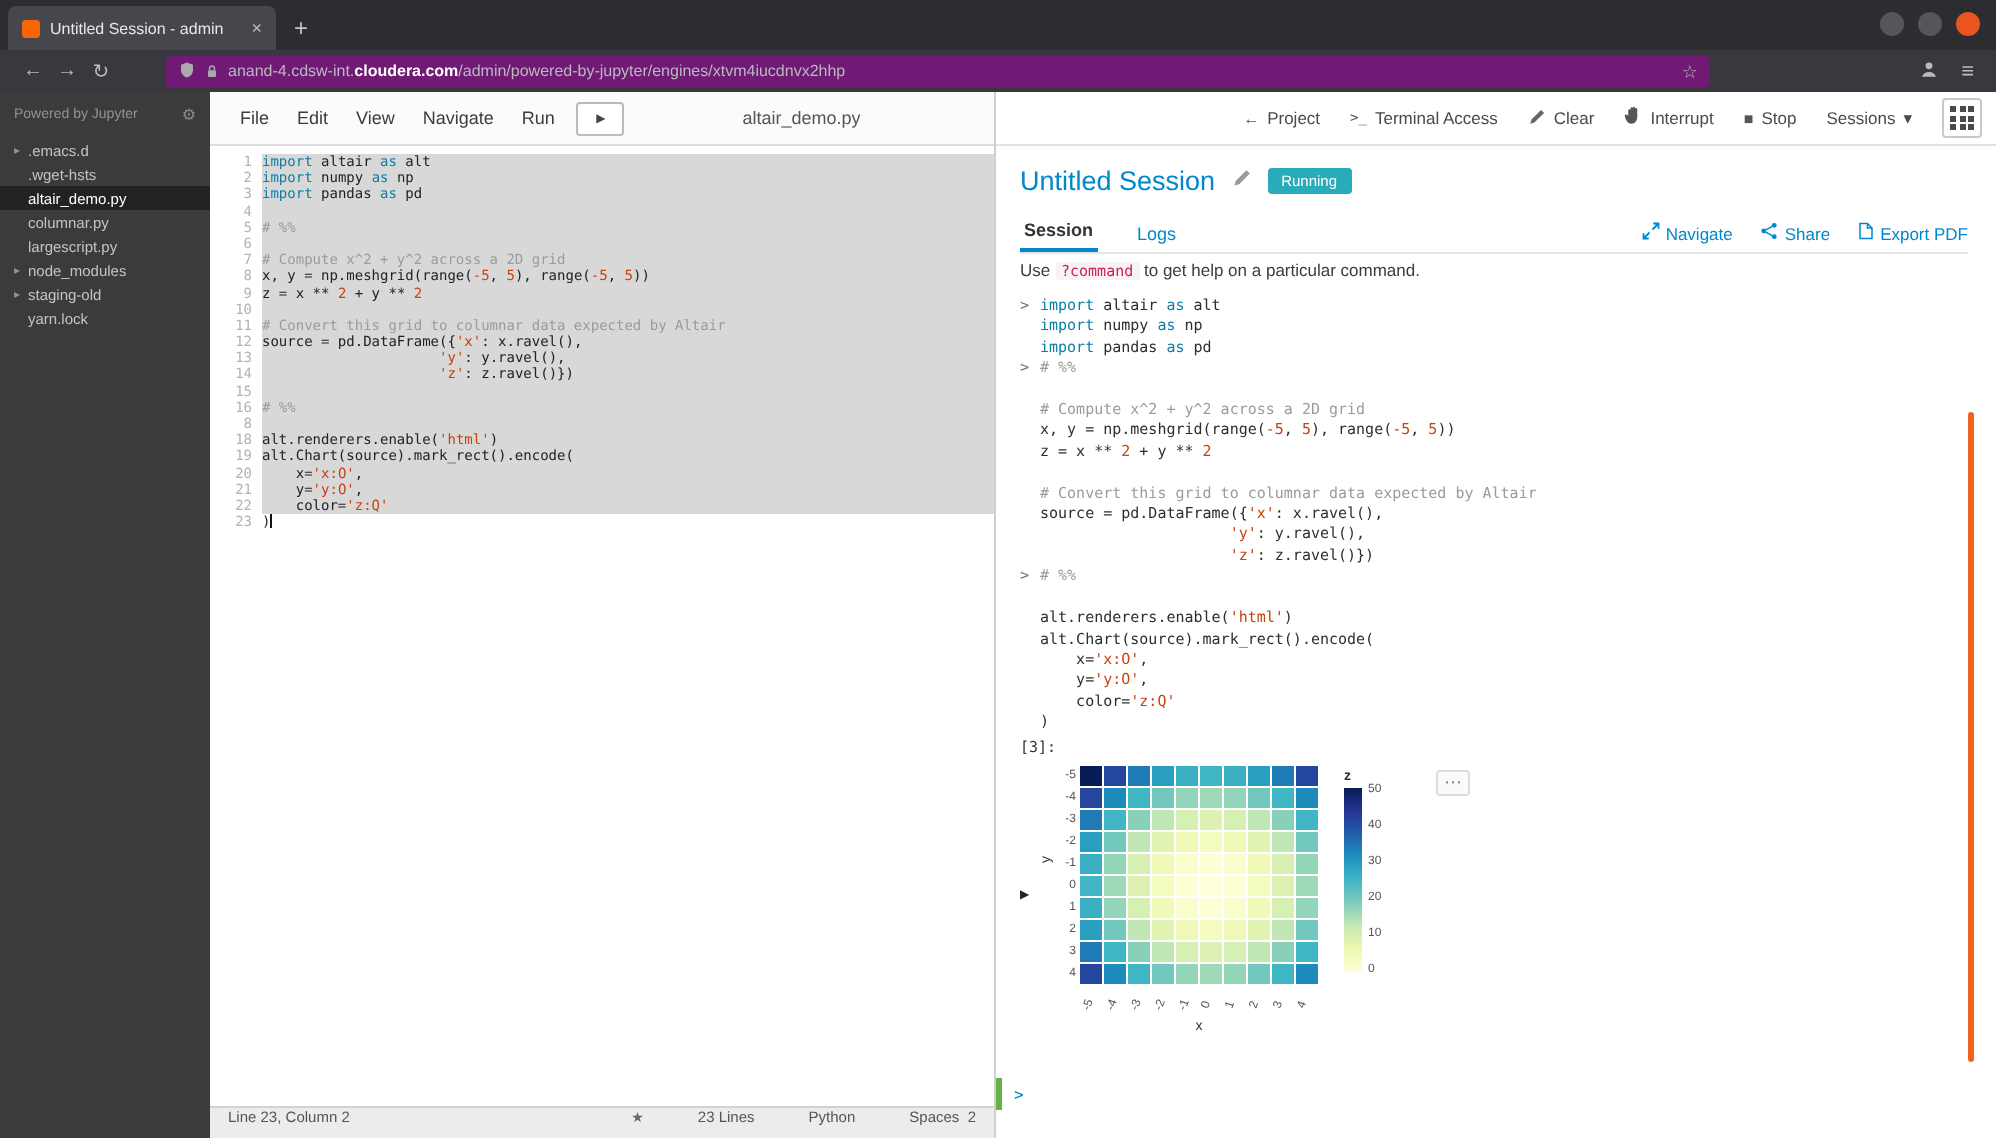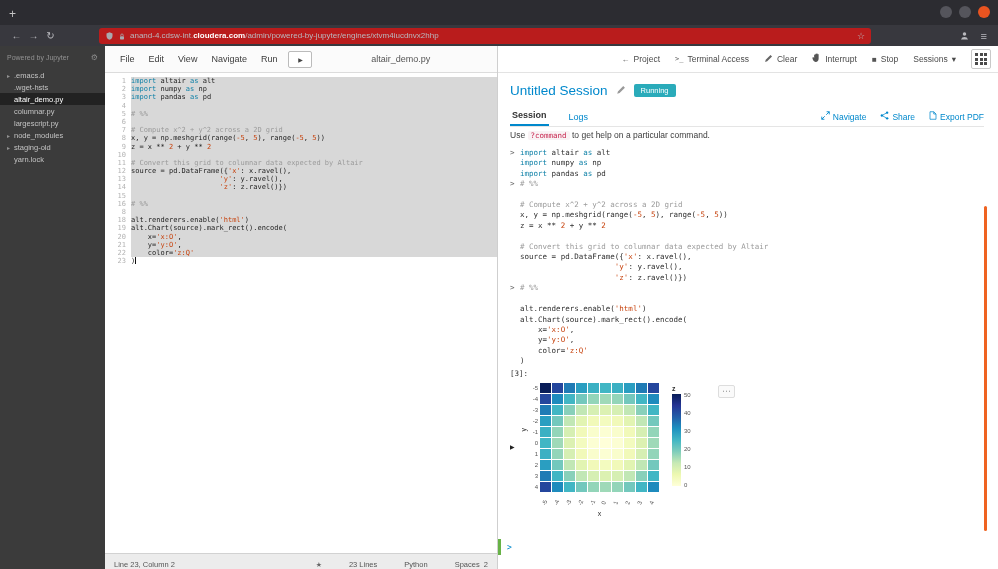--- a/index.html
+++ b/index.html
@@ -10,21 +10,21 @@
   .btab{display:flex;align-items:center;gap:5px;background:#46464d;height:22px;margin-left:4px;padding:0 7px;border-radius:4px 4px 0 0;width:134px}
   .favicon{width:9px;height:9px;border-radius:2px;background:#f96600;flex:none}
   .btab-title{color:#e8e8e8;font-size:8px;white-space:nowrap;overflow:hidden;flex:1}
   .btab-close{color:#bbb;font-size:9px}
   .newtab{color:#c5c5c5;font-size:12px;line-height:22px;padding:0 9px}
   .winbtns{position:absolute;right:8px;top:6px;display:flex;gap:7px}
   .wb{width:12px;height:12px;border-radius:50%;background:#55555c}
   .wb.close{background:var(--ubuntu-close,#e95420)}
   .urlrow{height:21px;background:#38383e;display:flex;align-items:center;padding:0 8px}
   .nav-ic{color:#b9b9be;font-size:10px;width:17px;text-align:center;flex:none}
-  .urlfield{height:16px;background:#b91c1c;border-radius:3px;flex:1;margin:0 8px 0 40px;max-width:772px;display:flex;align-items:center;padding:0 6px;gap:4px;min-width:0}
+  .urlfield{height:16px;background:#701a75;border-radius:3px;flex:1;margin:0 8px 0 24px;max-width:772px;display:flex;align-items:center;padding:0 6px;gap:4px;min-width:0}
   .url{color:#b9b9bf;font-size:8px;white-space:nowrap;overflow:hidden;flex:1}
   .url b{color:#fff}
   .fstar{color:#b9b9bf;font-size:9px;flex:none}
   .right-ics{display:flex;align-items:center;gap:11px;margin-left:auto;padding-right:3px}
   .menu-ic{color:#b9b9be;font-size:11px}
 
   
   .app{display:flex;height:523px}
 
   
@@ -46,21 +46,21 @@
   .gutter{width:26px;flex:none;text-align:right;padding:4px 5px 0 0;color:#b3b3b3;font-family:"DejaVu Sans Mono",monospace;font-size:7px;line-height:8.2px}
   .gl{height:8.2px}
   .codecol{flex:1;padding-top:4px;font-family:"DejaVu Sans Mono",monospace;font-size:7px;line-height:8.2px;color:#222;overflow:hidden}
   .cl{height:8.2px;white-space:pre}
   .cl.sel{background:var(--selection-gray,#d8d8d8)}
   .tk-k{color:#0b7fa6}
   .tk-s{color:#c7430e}
   .tk-n{color:#c7430e}
   .tk-c{color:#9b9b9b}
   .caret{display:inline-block;width:1px;height:7px;background:#111;vertical-align:-1px}
-  .statusbar{height:16px;flex:none;background:#ececec;border-top:1px solid #d2d2d2;display:flex;align-items:flex-end;font-size:7.5px;color:#555;padding:0 9px}
+  .statusbar{height:16px;flex:none;background:#ececec;border-top:1px solid #d2d2d2;display:flex;align-items:flex-start;font-size:7.5px;color:#555;padding:0 9px}
   .sb-right{margin-left:auto;display:flex;align-items:center;gap:27px}
   .sb-star{color:#666;font-size:7px}
   .pre{white-space:pre}
 
   
   .rightpane{flex:1;display:flex;flex-direction:column;border-left:1px solid #cfcfcf;position:relative;background:#fff;min-width:0}
   .rp-toolbar{height:27px;flex:none;border-bottom:1px solid #e3e3e3;display:flex;align-items:center;justify-content:flex-end;gap:15px;padding:0 7px 0 8px;font-size:8.5px;color:#4a4a4a}
   .tb-item{display:flex;align-items:center;gap:4px;cursor:pointer;white-space:nowrap}
   .tb-ic{font-size:8px;color:#555}
   .tb-term{font-family:"DejaVu Sans Mono",monospace;font-size:7px;color:#555}
@@ -108,20 +108,25 @@
   .lticks{display:flex;flex-direction:column;justify-content:space-between;font-size:6px;color:#555;height:96px;margin-top:-2px}
 
   .prompt-row{position:absolute;left:0;right:13px;bottom:14px;height:16px;border-left:3px solid var(--prompt-green,#67b246);display:flex;align-items:center;padding-left:6px;font-family:"DejaVu Sans Mono",monospace;font-size:8px;color:var(--accent-blue,#0088cc);background:#fff}
   .orange-scroll{position:absolute;right:11px;top:160px;width:3px;height:325px;background:var(--console-scrollbar-orange,#ef6321);border-radius:2px}
 </style>
 </head>
 <body>
 
 <div>
   <div class="titlebar">
+    <div class="btab">
+      <span class="favicon"></span>
+      <span class="btab-title">Untitled Session - admin</span>
+      <span class="btab-close">×</span>
+    </div>
     <span class="newtab">+</span>
     <div class="winbtns">
       <span class="wb"></span>
       <span class="wb"></span>
       <span class="wb close"></span>
     </div>
   </div>
   <div class="urlrow">
     <span class="nav-ic">←</span>
     <span class="nav-ic">→</span>

